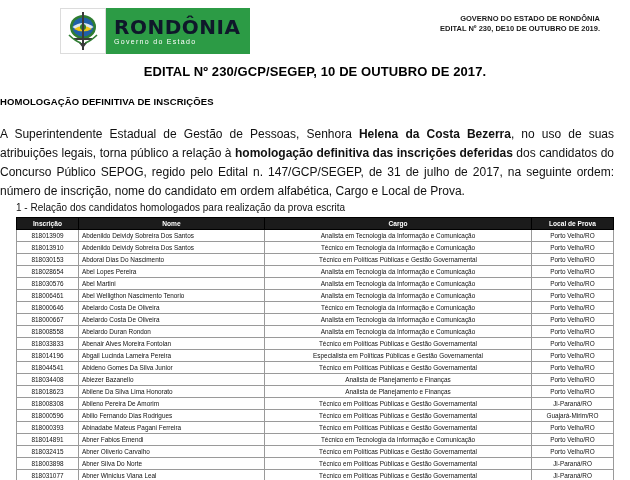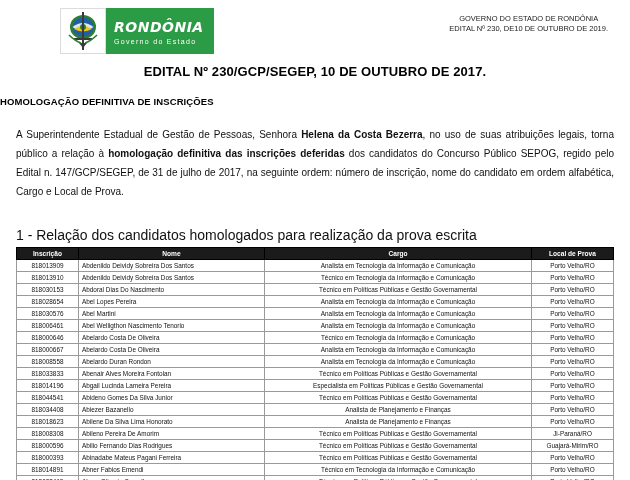--- a/index.html
+++ b/index.html
@@ -43,72 +43,72 @@
   }
   .logo-text {
     background: #2c9b45;
     height: 46px;
     padding: 5px 10px 4px 8px;
     display: flex;
     flex-direction: column;
     justify-content: center;
   }
   .logo-title {
-    color: #ffffff;
-    font-weight: bold;
-    font-size: 14px;
+    color: #0f172a;
+    font-weight: bold;
+    font-size: 20px;
     letter-spacing: 0.5px;
     line-height: 18px;
     font-family: "DejaVu Sans", sans-serif;
-    font-style: italic;
   }
   .logo-sub {
     color: #ffffff;
     font-size: 7px;
     letter-spacing: 1.3px;
     line-height: 9px;
     margin-top: 1px;
   }
   .gov-block {
     margin-left: auto;
-    margin-right: 8px;
+    margin-right: 16px;
     padding-top: 6px;
     font-size: 7.5px;
     line-height: 10px;
     color: #1a1a1a;
-    text-align: center;
+    text-align: right;
+    font-weight: bold;
   }
 
   
   .doc-title {
     text-align: center;
     font-weight: bold;
     font-size: 13px;
     margin-top: 2px;
     letter-spacing: 0.1px;
   }
   .doc-subtitle {
     font-weight: bold;
     font-size: 9.5px;
     margin-top: 17px;
     letter-spacing: 0.1px;
   }
 
   
   .body-text {
-    margin: 18px 16px 0 16px;
-    font-size: 10px;
+    margin: 18px 16px 0 0;
+    font-size: 12px;
     line-height: 19px;
     text-align: justify;
     color: #111;
   }
   .body-text b { font-weight: bold; }
   .section-line {
-    margin: 26px 16px 4px 16px;
-    font-size: 14px;
+    margin: 1px 16px 4px 16px;
+    font-size: 10px;
     color: #111;
   }
 
   
   .table-wrap {
     margin: 0 16px;
   }
   table.reg {
     width: 100%;
     border-collapse: collapse;

